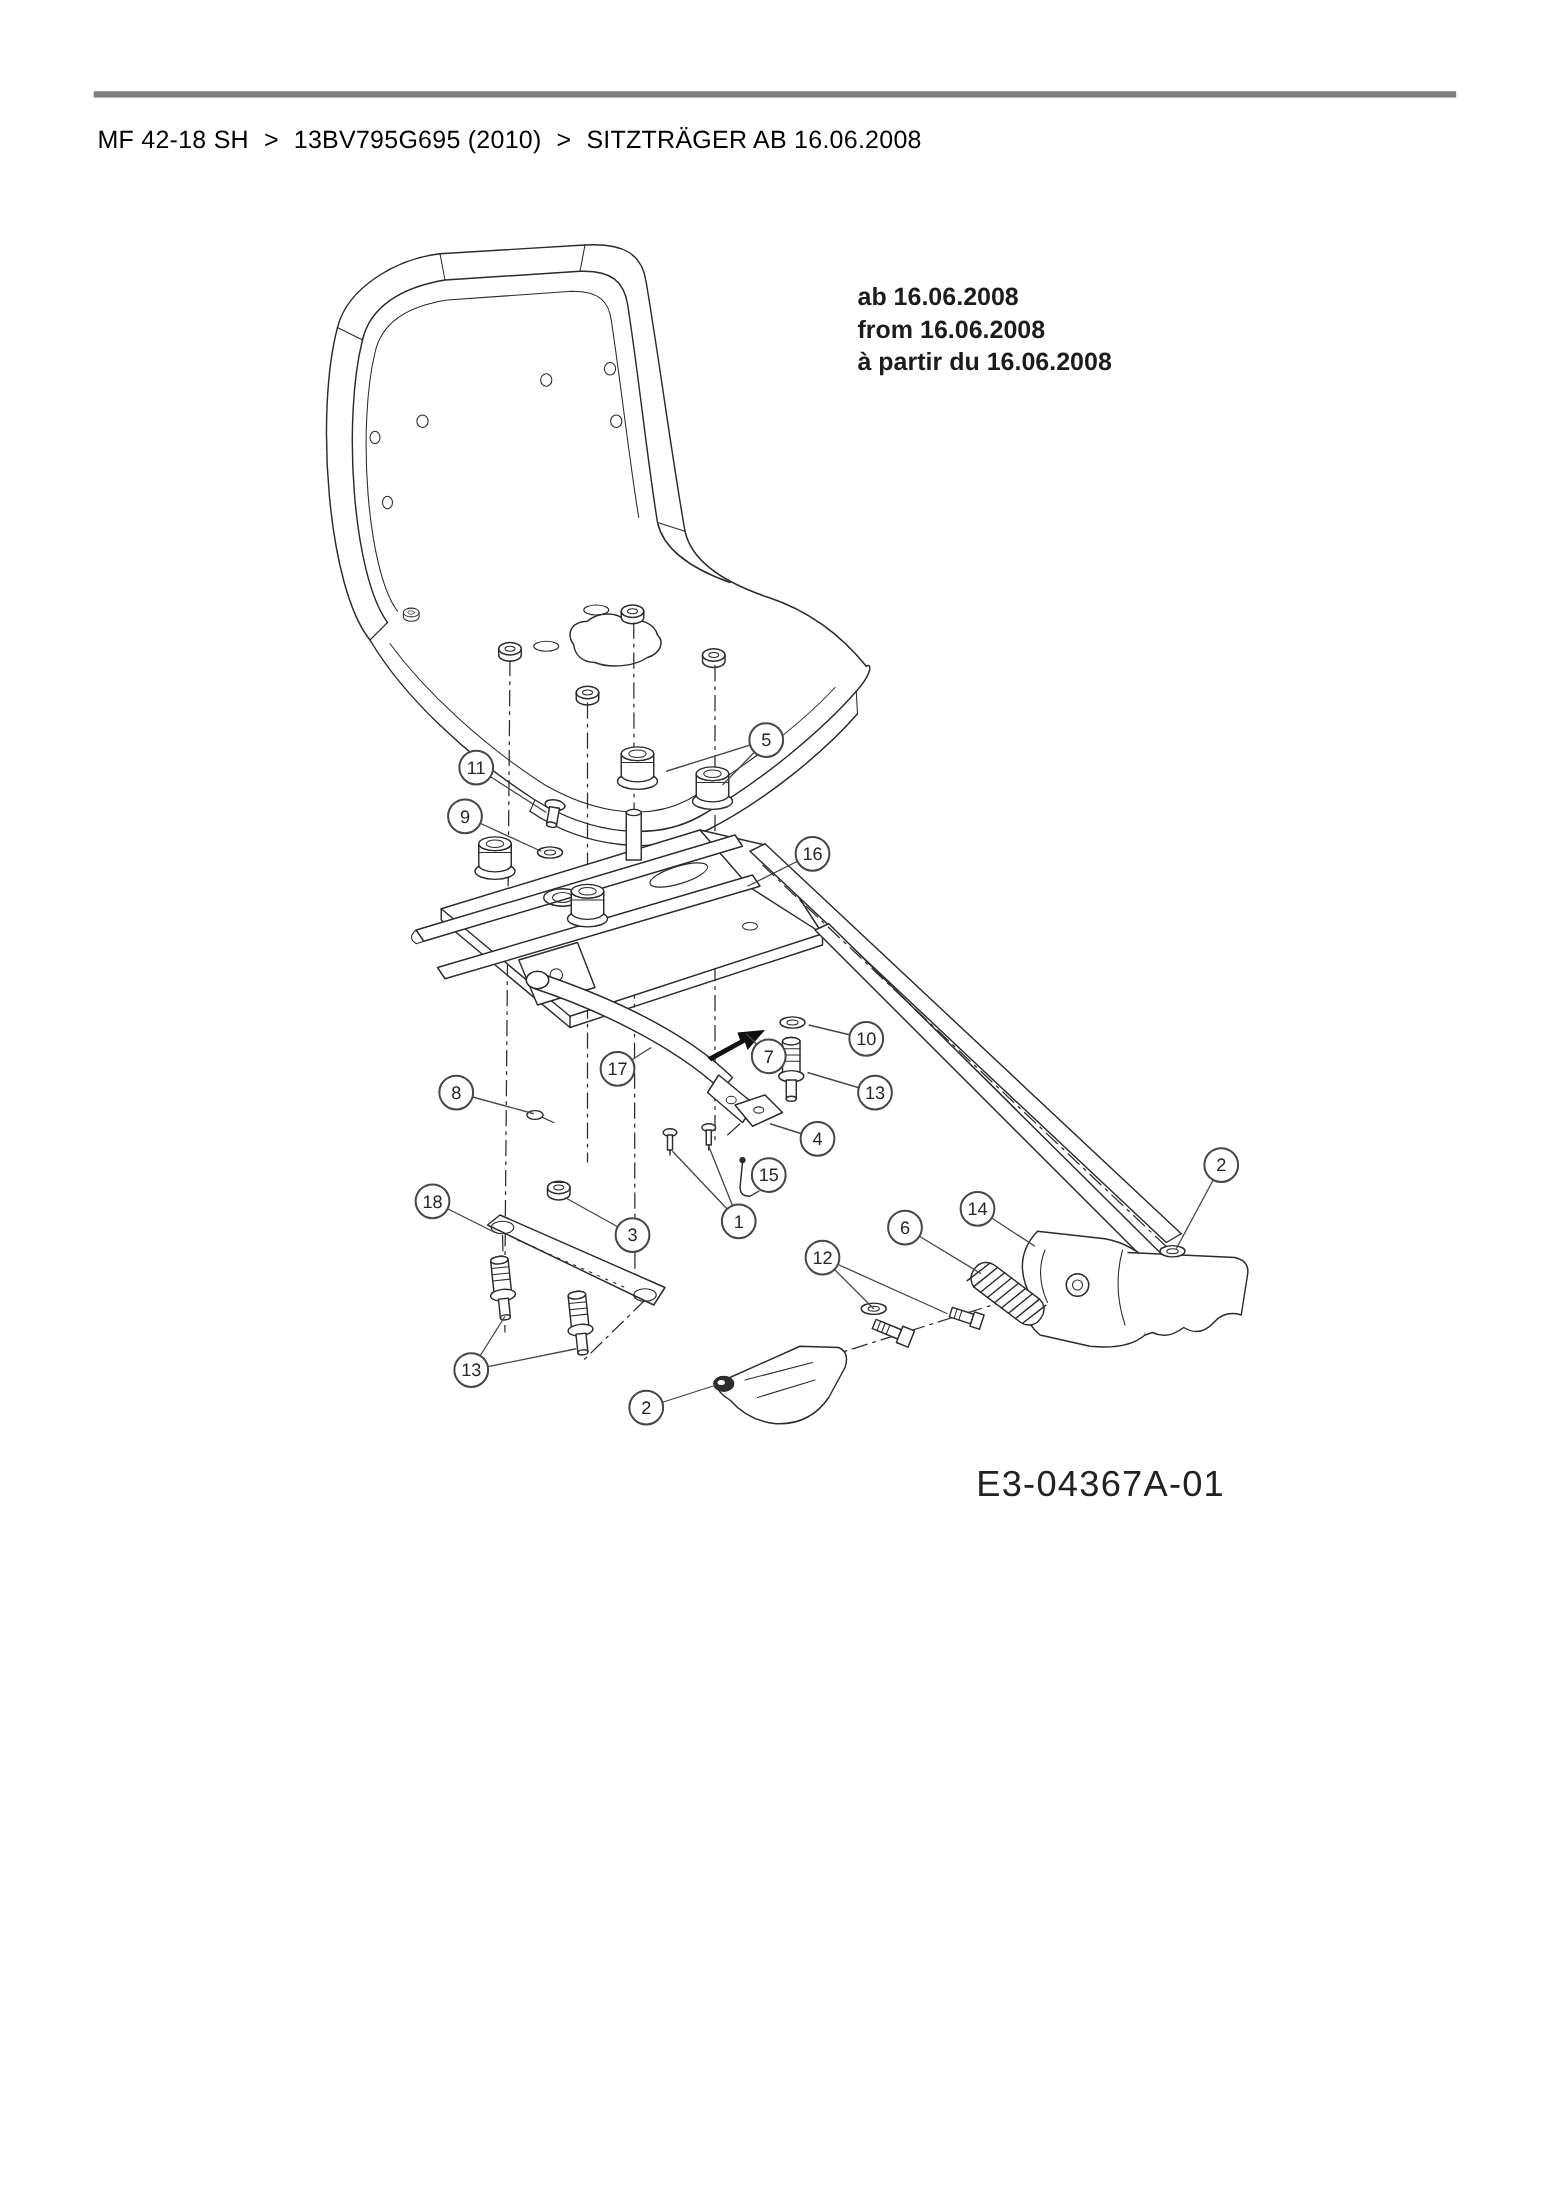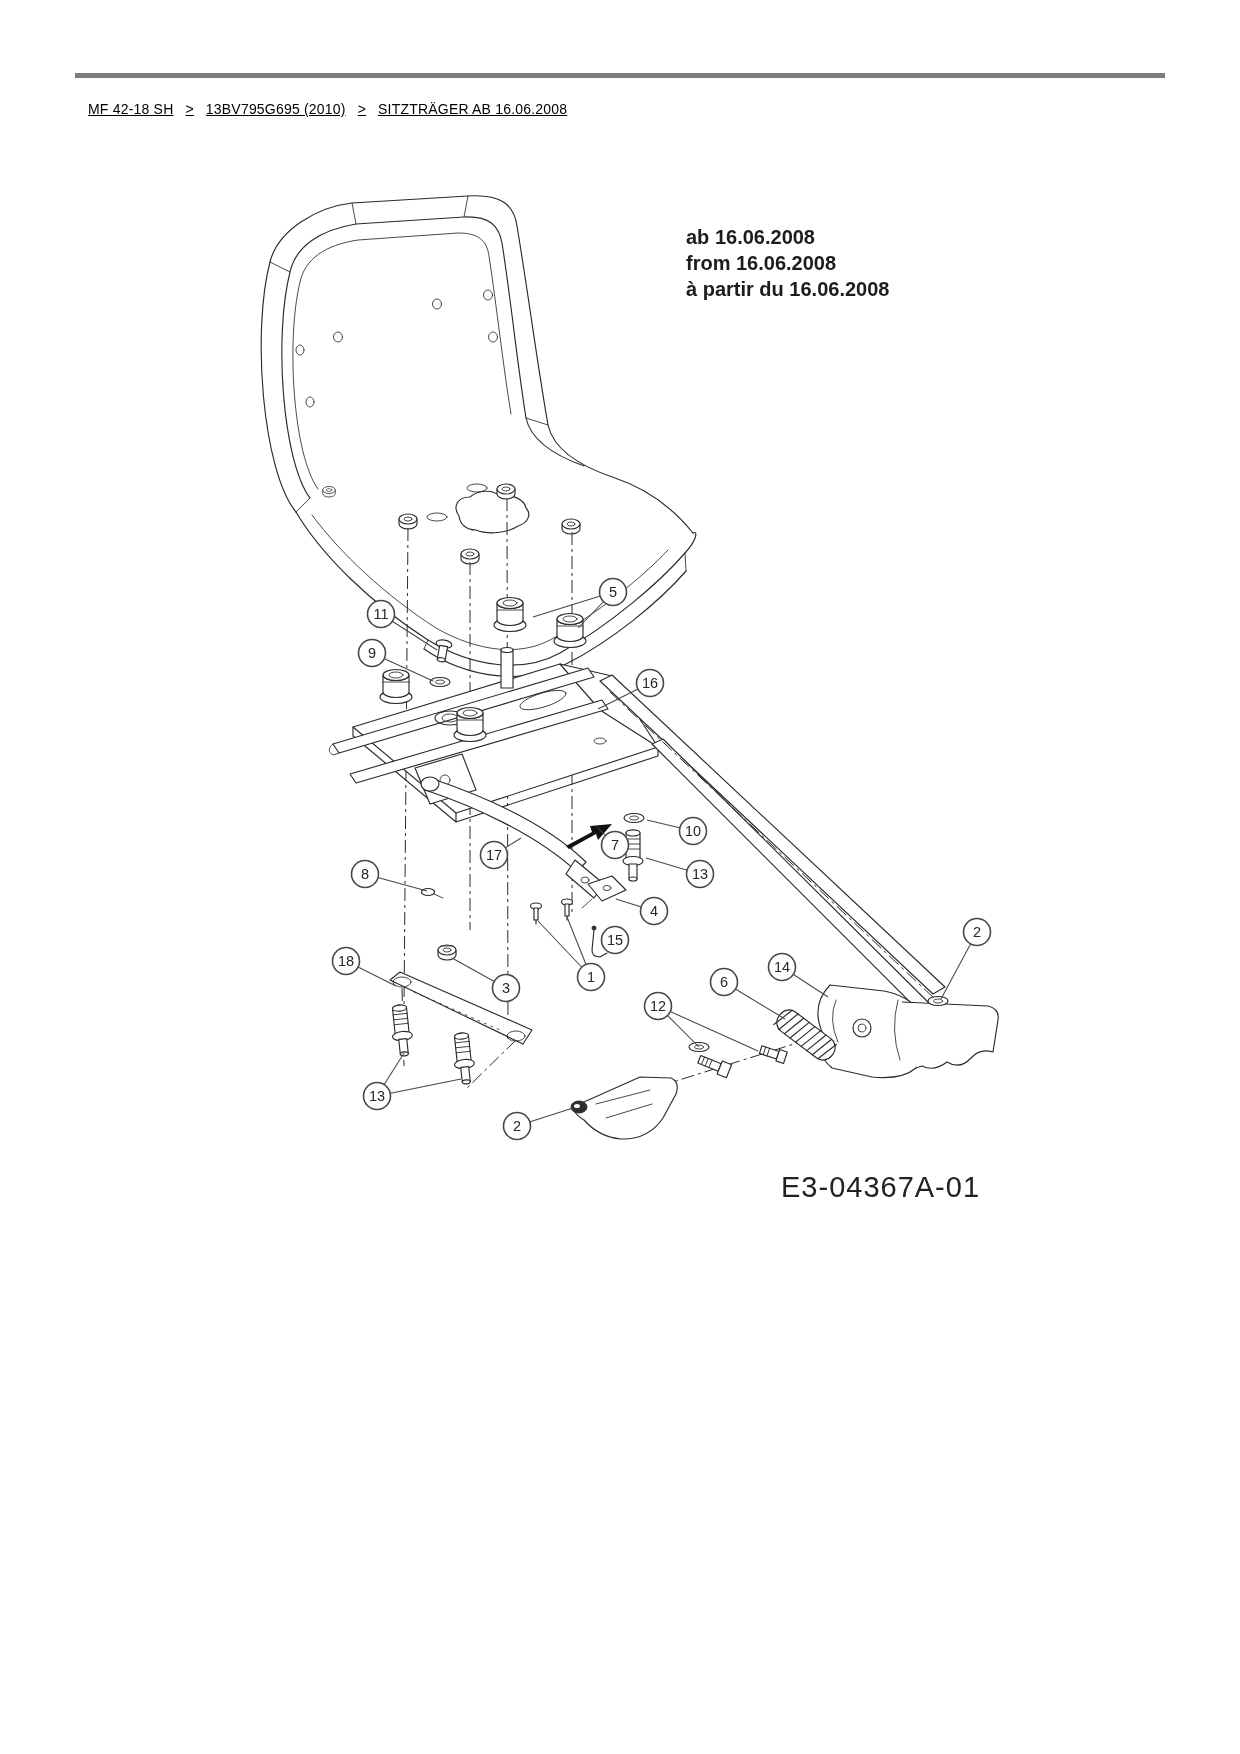--- a/index.html
+++ b/index.html
@@ -8,22 +8,22 @@
   html,body{margin:0;padding:0;}
   body{
     width:1240px;height:1754px;position:relative;background:var(--bg);
     font-family:"Liberation Sans", sans-serif;color:var(--txt);overflow:hidden;
   }
   .top-divider{
     position:absolute;left:75px;top:73px;width:1090px;height:5px;
     background:var(--divider);
   }
   .breadcrumb{
-    position:absolute;left:88px;top:101px;font-size:14px;letter-spacing:.2px;
-    white-space:nowrap;color:var(--txt);text-decoration:underline;
+    position:absolute;left:78px;top:101px;font-size:20px;letter-spacing:.2px;
+    white-space:nowrap;color:var(--txt);
   }
   .breadcrumb .sep{margin:0 12px;}
   .breadcrumb .crumb{text-decoration:none;color:var(--txt);cursor:pointer;}
   svg{position:absolute;left:0;top:0;}
   .ln{stroke:var(--ink);stroke-width:1.15;fill:none;stroke-linecap:round;stroke-linejoin:round;}
   .fw{stroke:var(--ink);stroke-width:1.15;fill:#ffffff;stroke-linejoin:round;}
   .fd{stroke:var(--ink);stroke-width:1;fill:#2e2e2e;}
   .dd{stroke:var(--ink);stroke-width:1;fill:none;stroke-dasharray:13 4 3 4;}
   .thin{stroke-width:.85;}
   .callout-circle{fill:#ffffff;stroke:var(--callout);stroke-width:1.6;}

